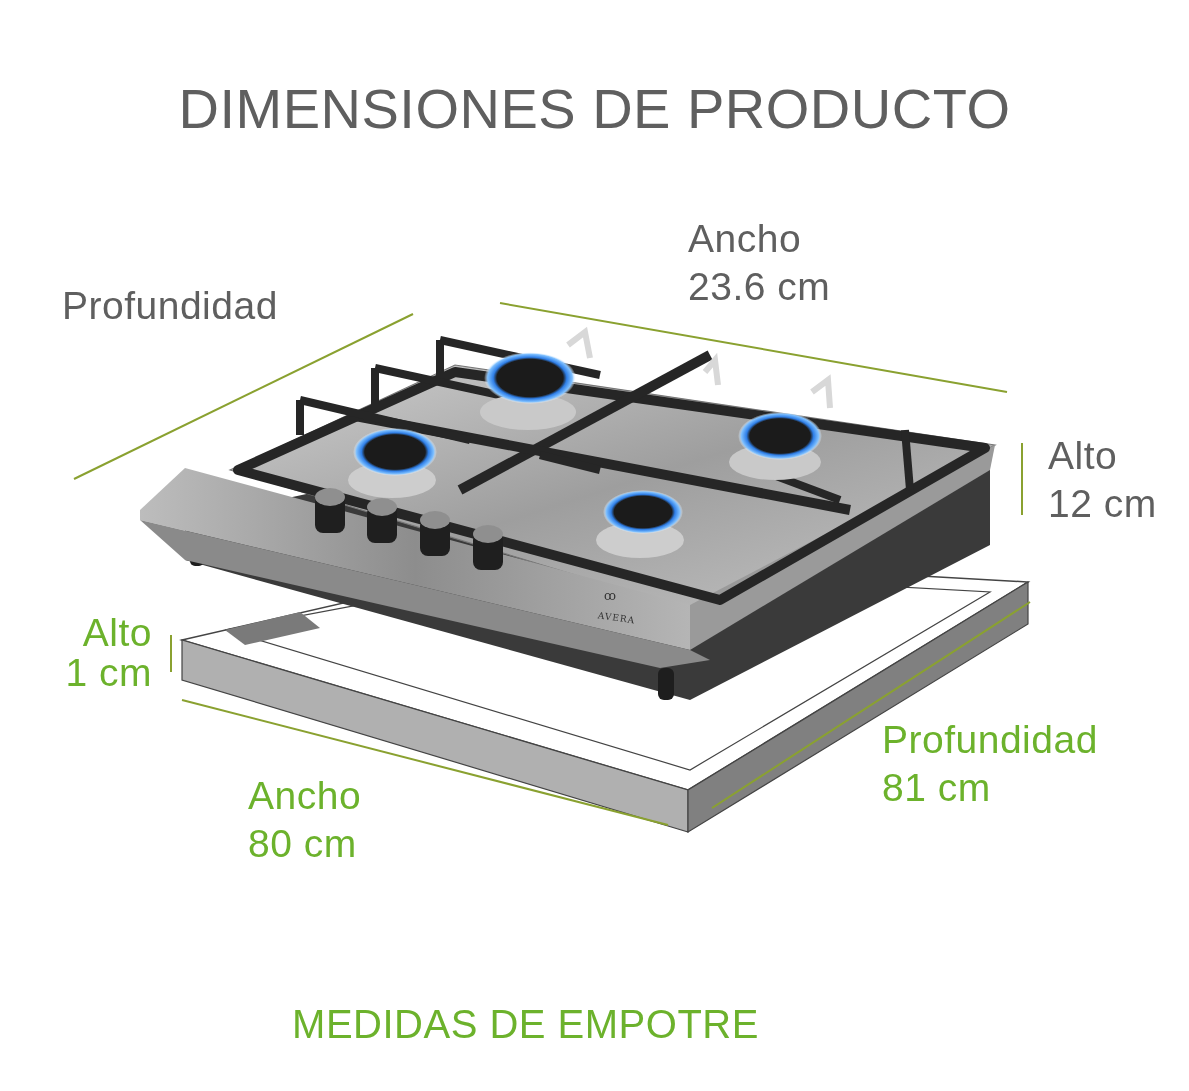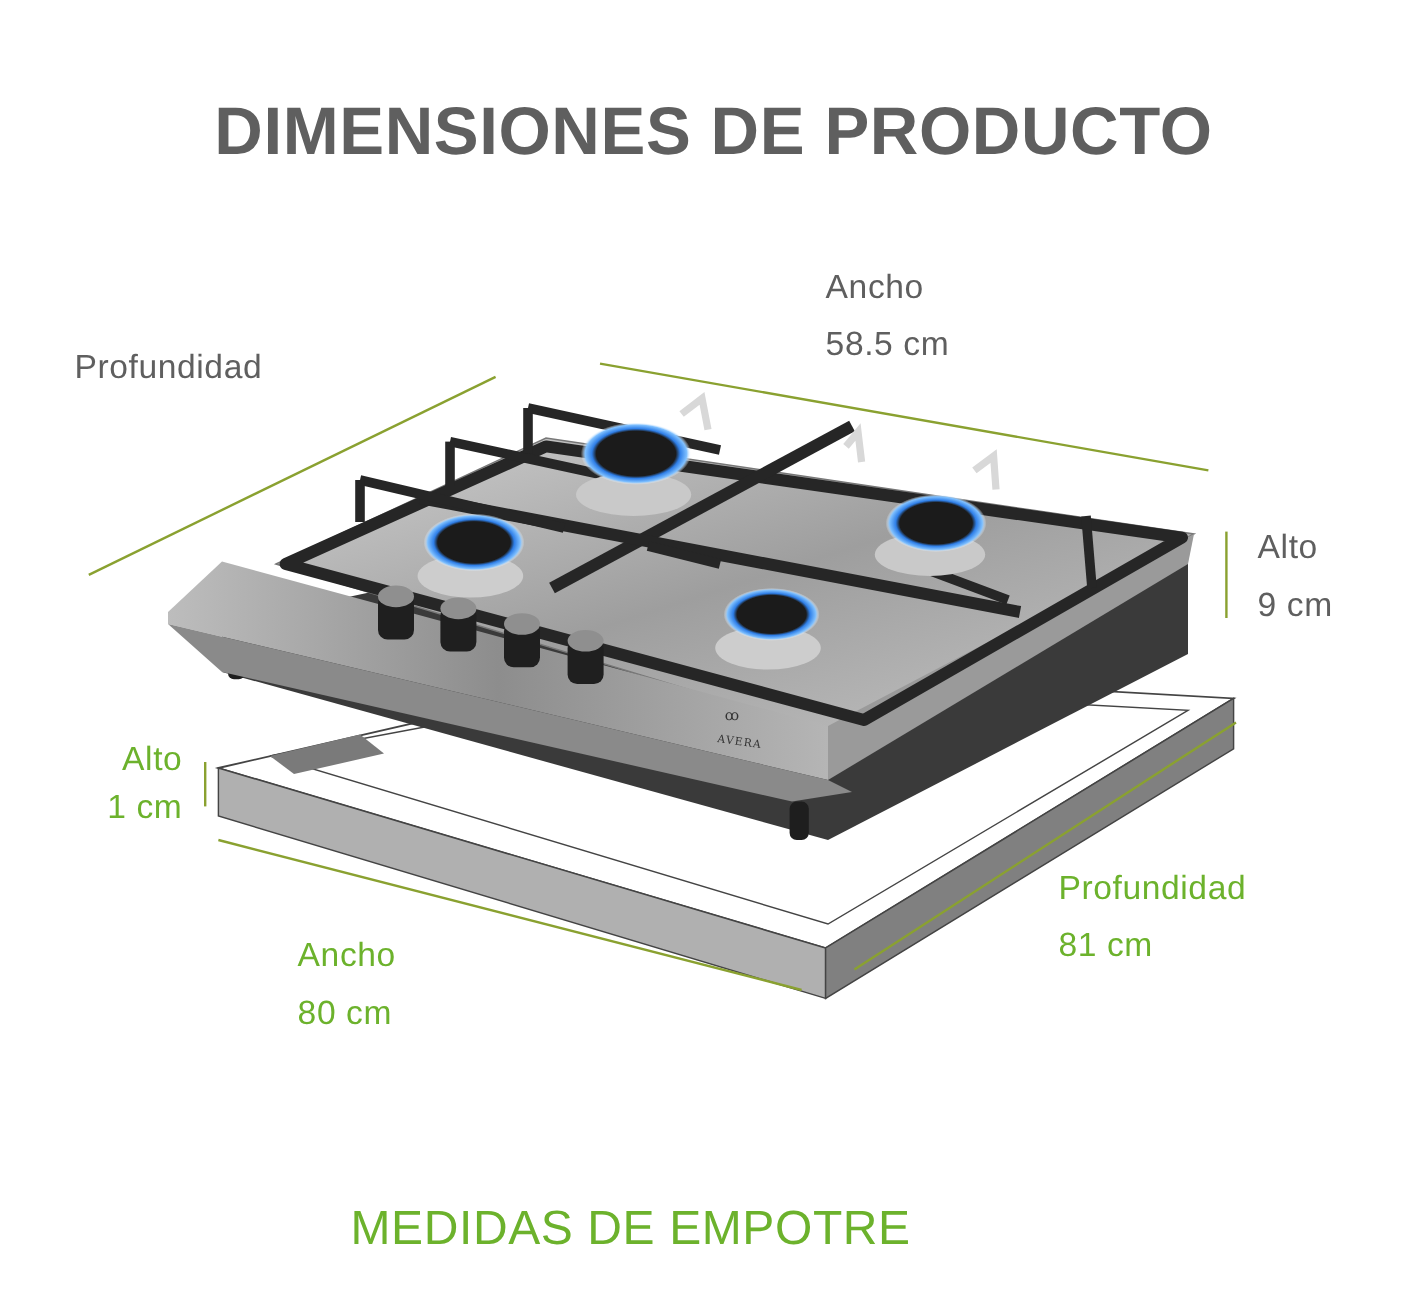--- a/index.html
+++ b/index.html
@@ -1,22 +1,22 @@
 <!DOCTYPE html>
 <html><head>
   <meta charset="utf-8">
   <style>
     html, body { margin: 0; padding: 0; background: #ffffff; }
     body { width: 1189px; height: 1091px; position: relative; overflow: hidden;
            font-family: "Liberation Sans", "DejaVu Sans", sans-serif; }
     .title { position: absolute; left: 0; width: 1189px; top: 38px; text-align: center;
-             font-size: 56px; letter-spacing: 0.5px; color: #5f5f5f; font-weight: bold; }
+             font-size: 56px; letter-spacing: 0.5px; color: #5f5f5f; font-weight: normal; }
     .subtitle { position: absolute; left: 0; width: 1051px; top: 1002px; text-align: center;
                 font-size: 40px; letter-spacing: 0.5px; color: #6cb22c; }
-    .label { position: absolute; font-size: 28px; line-height: 48px; letter-spacing: 0.5px; }
+    .label { position: absolute; font-size: 39px; line-height: 48px; letter-spacing: 0.5px; }
     .label span { display: block; }
     .gray { color: #5f5f5f; }
     .green { color: #6cb22c; }
     .right { text-align: right; }
     svg.art { position: absolute; left: 0; top: 0; }
   </style>
 </head>
 <body>
 
 <h1 class="title">DIMENSIONES DE PRODUCTO</h1>
@@ -134,25 +134,25 @@
     <line x1="182" y1="700" x2="668" y2="825"></line>
     <line x1="712" y1="808" x2="1030" y2="602"></line>
   </g>
 </svg>
 
 <div class="label gray" style="left:62px; top:282px;">
   <span>Profundidad</span>
 </div>
 <div class="label gray" style="left:688px; top:215px;">
   <span>Ancho</span>
-  <span>58.5 cm</span>
+  <span>23.6 cm</span>
 </div>
 <div class="label gray" style="left:1048px; top:432px;">
   <span>Alto</span>
-  <span>9 cm</span>
+  <span>12 cm</span>
 </div>
 
 <div class="label green right" style="left:40px; width:112px; top:613px; line-height:40px;">
   <span>Alto</span>
   <span>1 cm</span>
 </div>
 <div class="label green" style="left:248px; top:772px;">
   <span>Ancho</span>
   <span>80 cm</span>
 </div>

